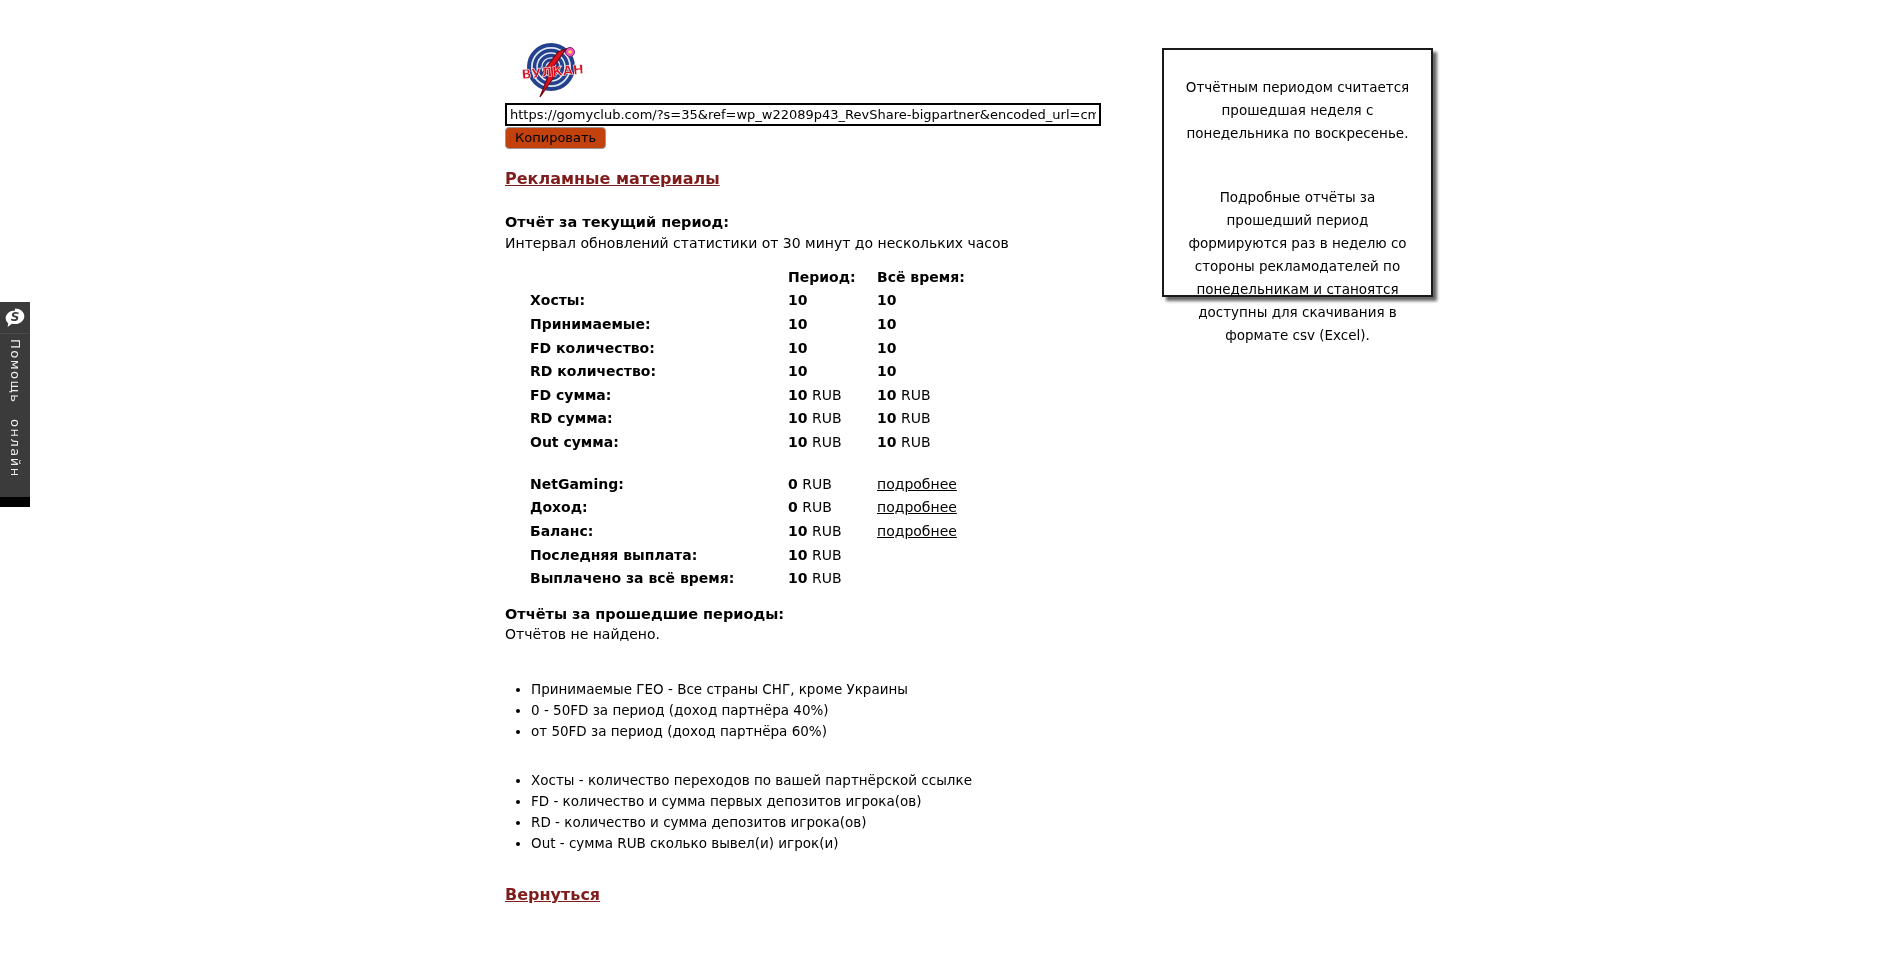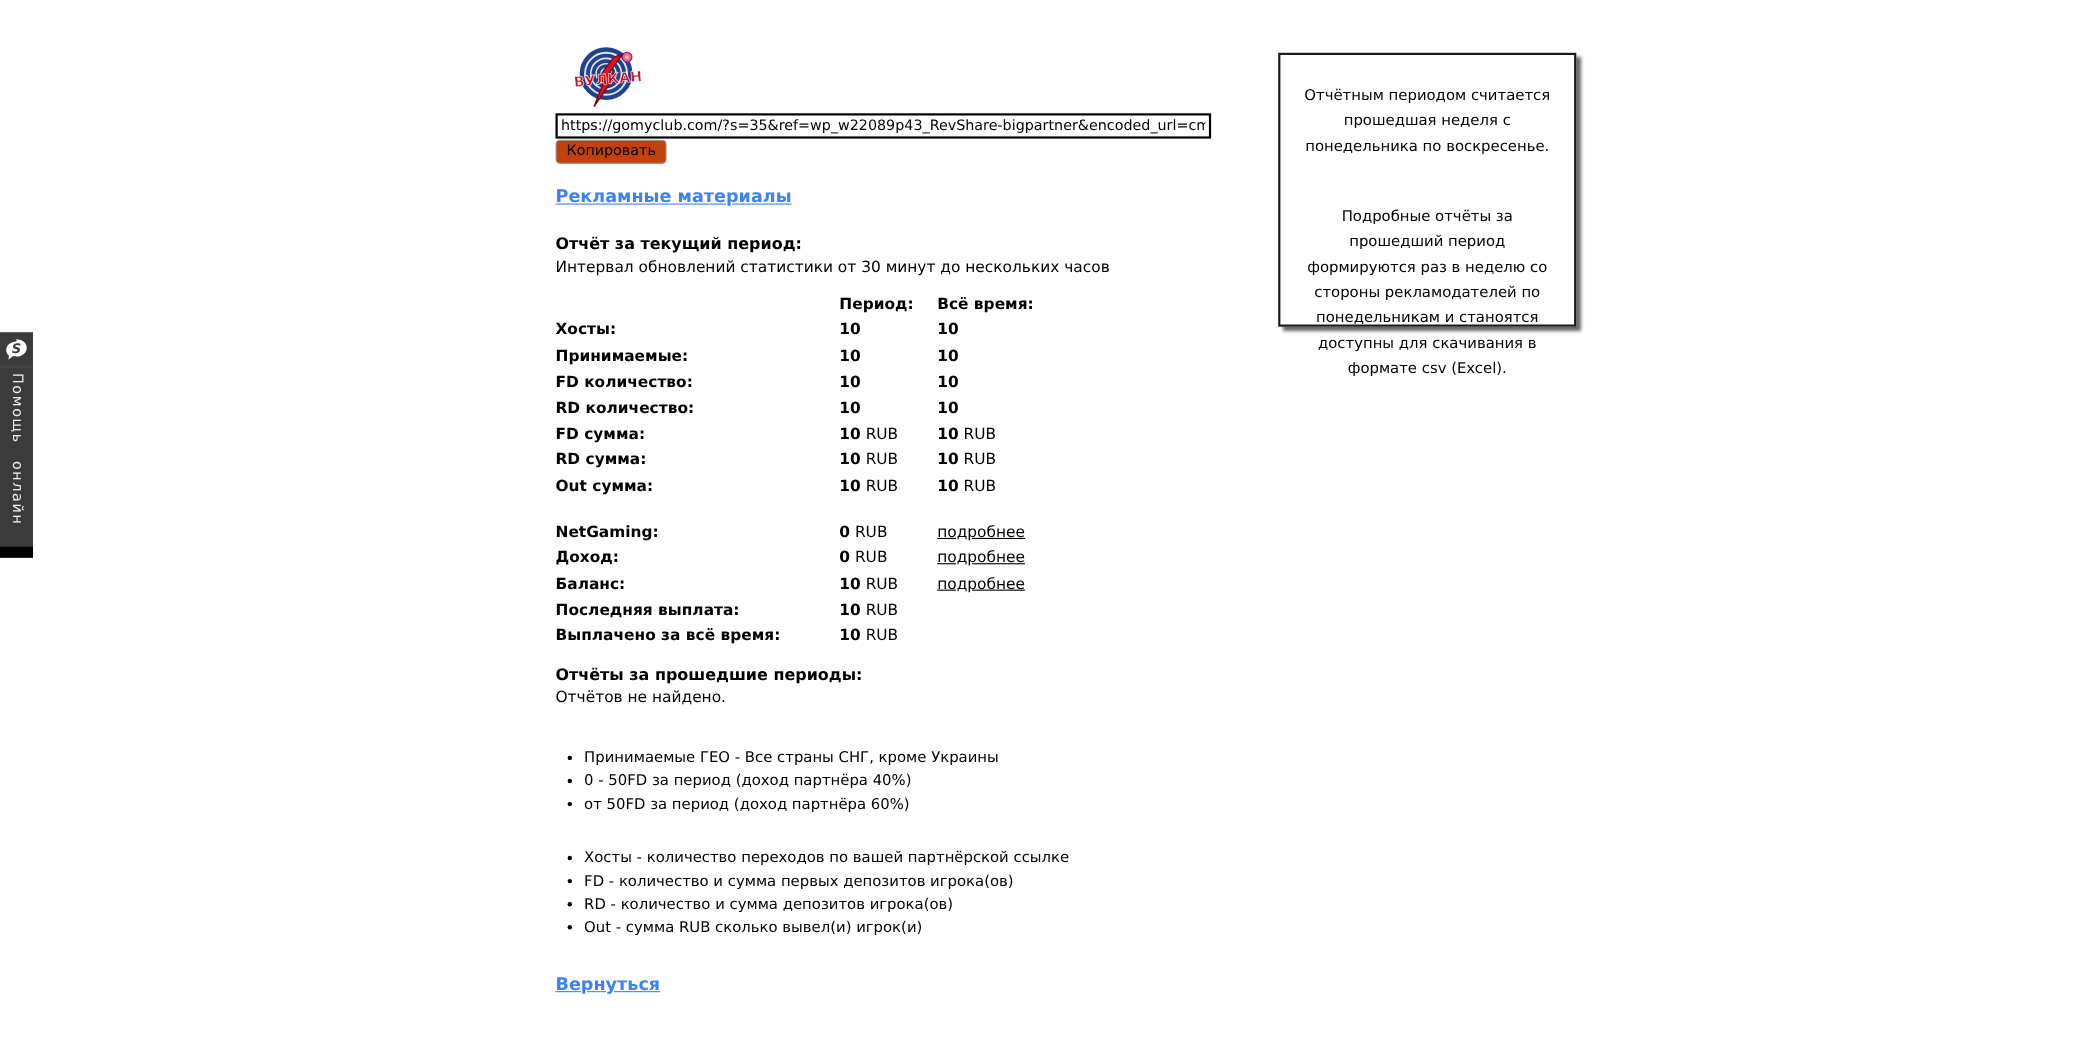--- a/index.html
+++ b/index.html
@@ -13,35 +13,35 @@
   .help-label { position:absolute; left:23px; top:37px; transform:rotate(90deg); transform-origin:0 0; white-space:nowrap; color:#ededed; font-size:13px; letter-spacing:1.5px; word-spacing:10px; }
   .help-footer { position:absolute; bottom:0; left:0; width:30px; height:10px; background:#000; }
 
   
   .main { position:absolute; left:505px; top:0; width:640px; }
   .logo { position:absolute; left:15px; top:42px; width:66px; height:58px; }
 
   .ref-url { position:absolute; left:0; top:103px; width:596px; height:23px; border:2px solid #000; background:#fff; font-family:"DejaVu Sans", sans-serif; font-size:13px; padding:1px 3px; }
   .copy-btn { position:absolute; left:0; top:127px; background:#c2410c; border:1px solid #999; border-radius:4px; padding:2px 9px 3px 9px; font-family:"DejaVu Sans", sans-serif; font-size:13px; color:#000; cursor:pointer; }
 
-  .red-link { color:#3b82f6; font-weight:bold; text-decoration:underline; cursor:pointer; }
+  .red-link { color:#7f1d1d; font-weight:bold; text-decoration:underline; cursor:pointer; }
   .promo { position:absolute; left:0; top:169px; font-size:16px; }
   .back { position:absolute; left:0; top:885px; font-size:16px; }
 
   .sec-title { position:absolute; left:0; font-weight:bold; font-size:14.5px; }
   .sec-sub { position:absolute; left:0; font-size:14px; }
   .report-title { top:214px; }
   .report-sub { top:235px; }
   .past-title { top:606px; }
   .past-empty { top:626px; font-size:14px; }
 
   .grid { position:absolute; left:0; width:640px; font-size:14px; }
   .stats-grid { top:265px; }
   .balance-grid { top:472px; }
-  .trow { display:grid; grid-template-columns:258px 89px 140px; height:23.6px; align-items:center; }
+  .trow { display:grid; grid-template-columns:258px 89px 140px; height:23.6px; align-items:center;margin-left:25px; }
   .c1 { font-weight:bold; }
   .num { font-weight:bold; }
   .unit { font-weight:normal; }
   .thead span { font-weight:bold; }
   .plain-link { color:#000000; text-decoration:underline; cursor:pointer; font-weight:normal; }
 
   .blist { position:absolute; left:26px; list-style:disc; font-size:13.5px; }
   .blist li { margin-bottom:5px; }
   .terms-list { top:681px; }
   .defs-list { top:772px; }

